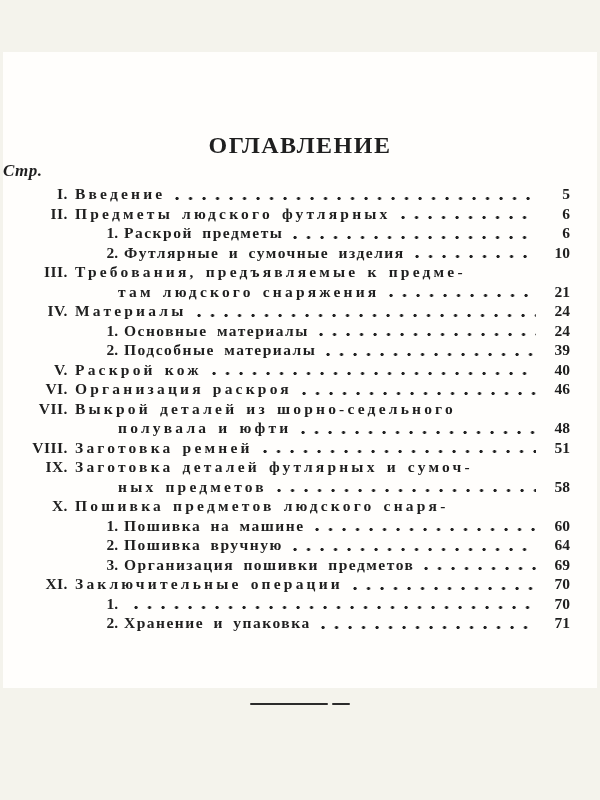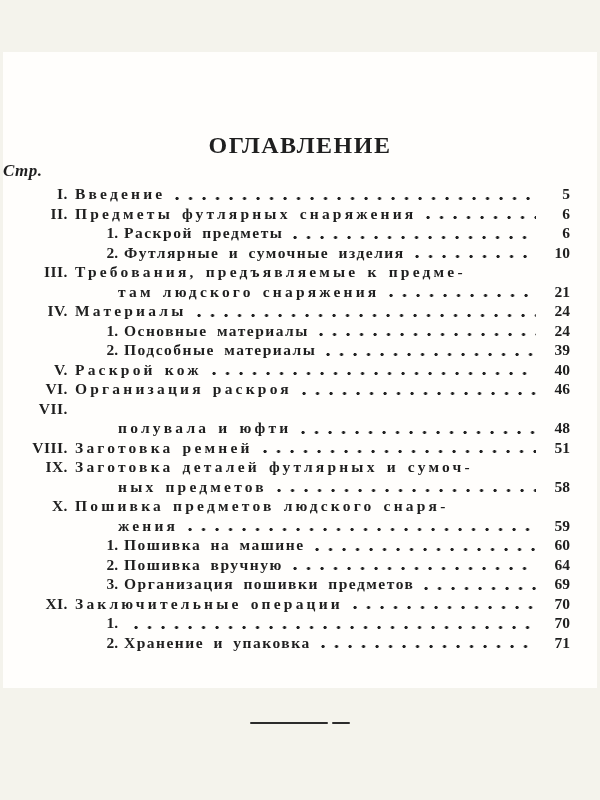--- a/index.html
+++ b/index.html
@@ -116,21 +116,21 @@
   <div class="str-header">Стр.</div>
   <div class="rows" id="toc-rows">
       <div class="row main">
         <span class="num">I.</span>
         <span class="text">Введение</span>
         <span class="leader"></span>
         <span class="page-num">5</span>
       </div>
       <div class="row main">
         <span class="num">II.</span>
-        <span class="text">Предметы футлярных снаряжения</span>
+        <span class="text">Предметы людского футлярных</span>
         <span class="leader"></span>
         <span class="page-num">6</span>
       </div>
       <div class="row sub">
         <span class="num">1.</span>
         <span class="text">Раскрой предметы</span>
         <span class="leader"></span>
         <span class="page-num">6</span>
       </div>
       <div class="row sub">
@@ -174,20 +174,21 @@
         <span class="page-num">40</span>
       </div>
       <div class="row main">
         <span class="num">VI.</span>
         <span class="text">Организация раскроя</span>
         <span class="leader"></span>
         <span class="page-num">46</span>
       </div>
       <div class="row main">
         <span class="num">VII.</span>
+        <span class="text">Выкрой деталей из шорно-седельного</span>
       </div>
       <div class="row cont">
         <span class="num"></span>
         <span class="text">полувала и юфти</span>
         <span class="leader"></span>
         <span class="page-num">48</span>
       </div>
       <div class="row main">
         <span class="num">VIII.</span>
         <span class="text">Заготовка ремней</span>
@@ -200,26 +201,20 @@
       </div>
       <div class="row cont">
         <span class="num"></span>
         <span class="text">ных предметов</span>
         <span class="leader"></span>
         <span class="page-num">58</span>
       </div>
       <div class="row main">
         <span class="num">X.</span>
         <span class="text">Пошивка предметов людского снаря-</span>
-      </div>
-      <div class="row cont">
-        <span class="num"></span>
-        <span class="text">жения</span>
-        <span class="leader"></span>
-        <span class="page-num">59</span>
       </div>
       <div class="row sub">
         <span class="num">1.</span>
         <span class="text">Пошивка на машине</span>
         <span class="leader"></span>
         <span class="page-num">60</span>
       </div>
       <div class="row sub">
         <span class="num">2.</span>
         <span class="text">Пошивка вручную</span>

